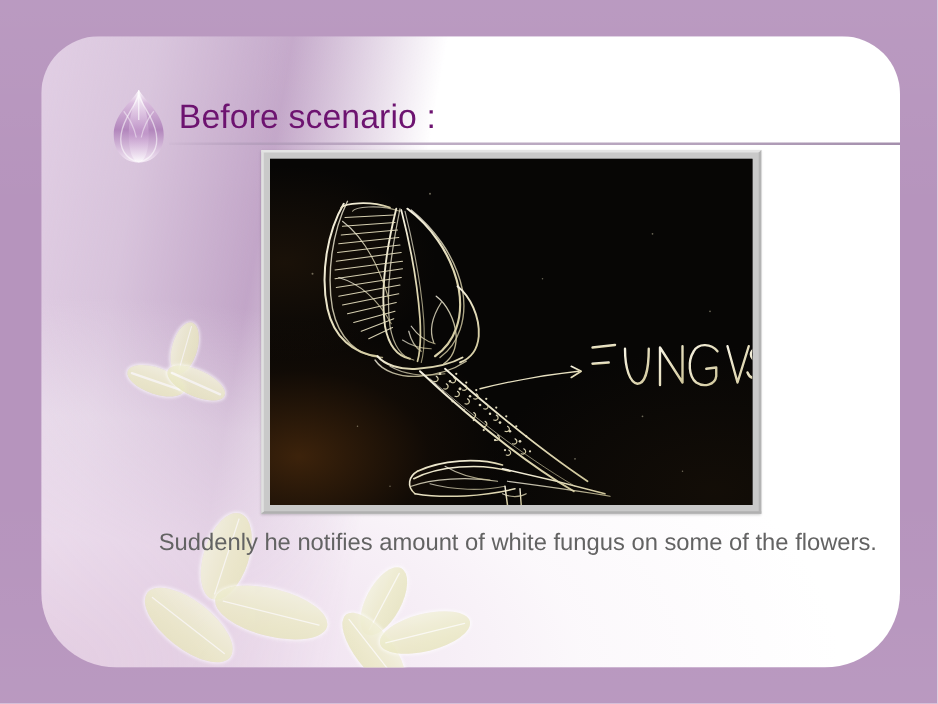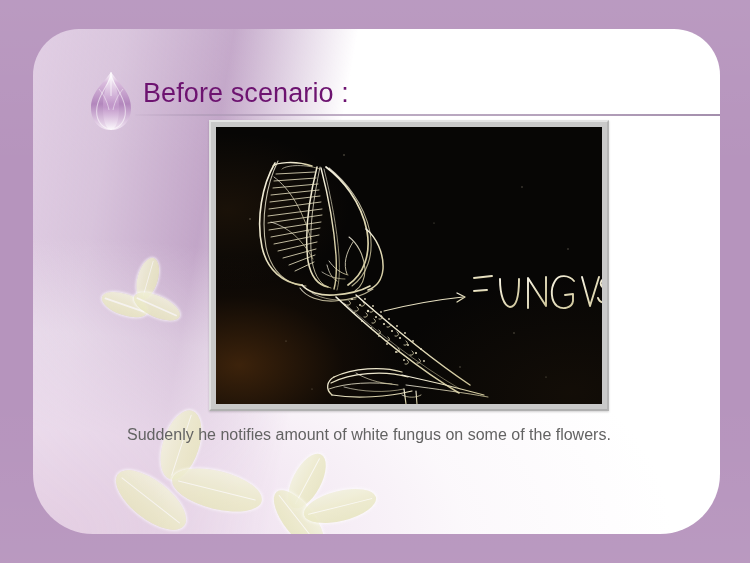--- a/index.html
+++ b/index.html
@@ -173,21 +173,21 @@
       radial-gradient(70% 60% at 92% 96%, rgba(46,30,12,0.30) 0%, rgba(0,0,0,0) 70%),
       #070605;
   }
   .photo svg { position: absolute; inset: 0; width: 100%; height: 100%; }
 
   
   .caption {
     position: absolute;
     left: 94px;
     top: 396px;
-    font-size: 16px;
+    font-size: 19px;
     line-height: 20px;
     color: #636363;
     white-space: nowrap;
   }
 </style>
 </head>
 <body>
 
 <div class="slide">
   <div class="slide-border-shade"></div>

